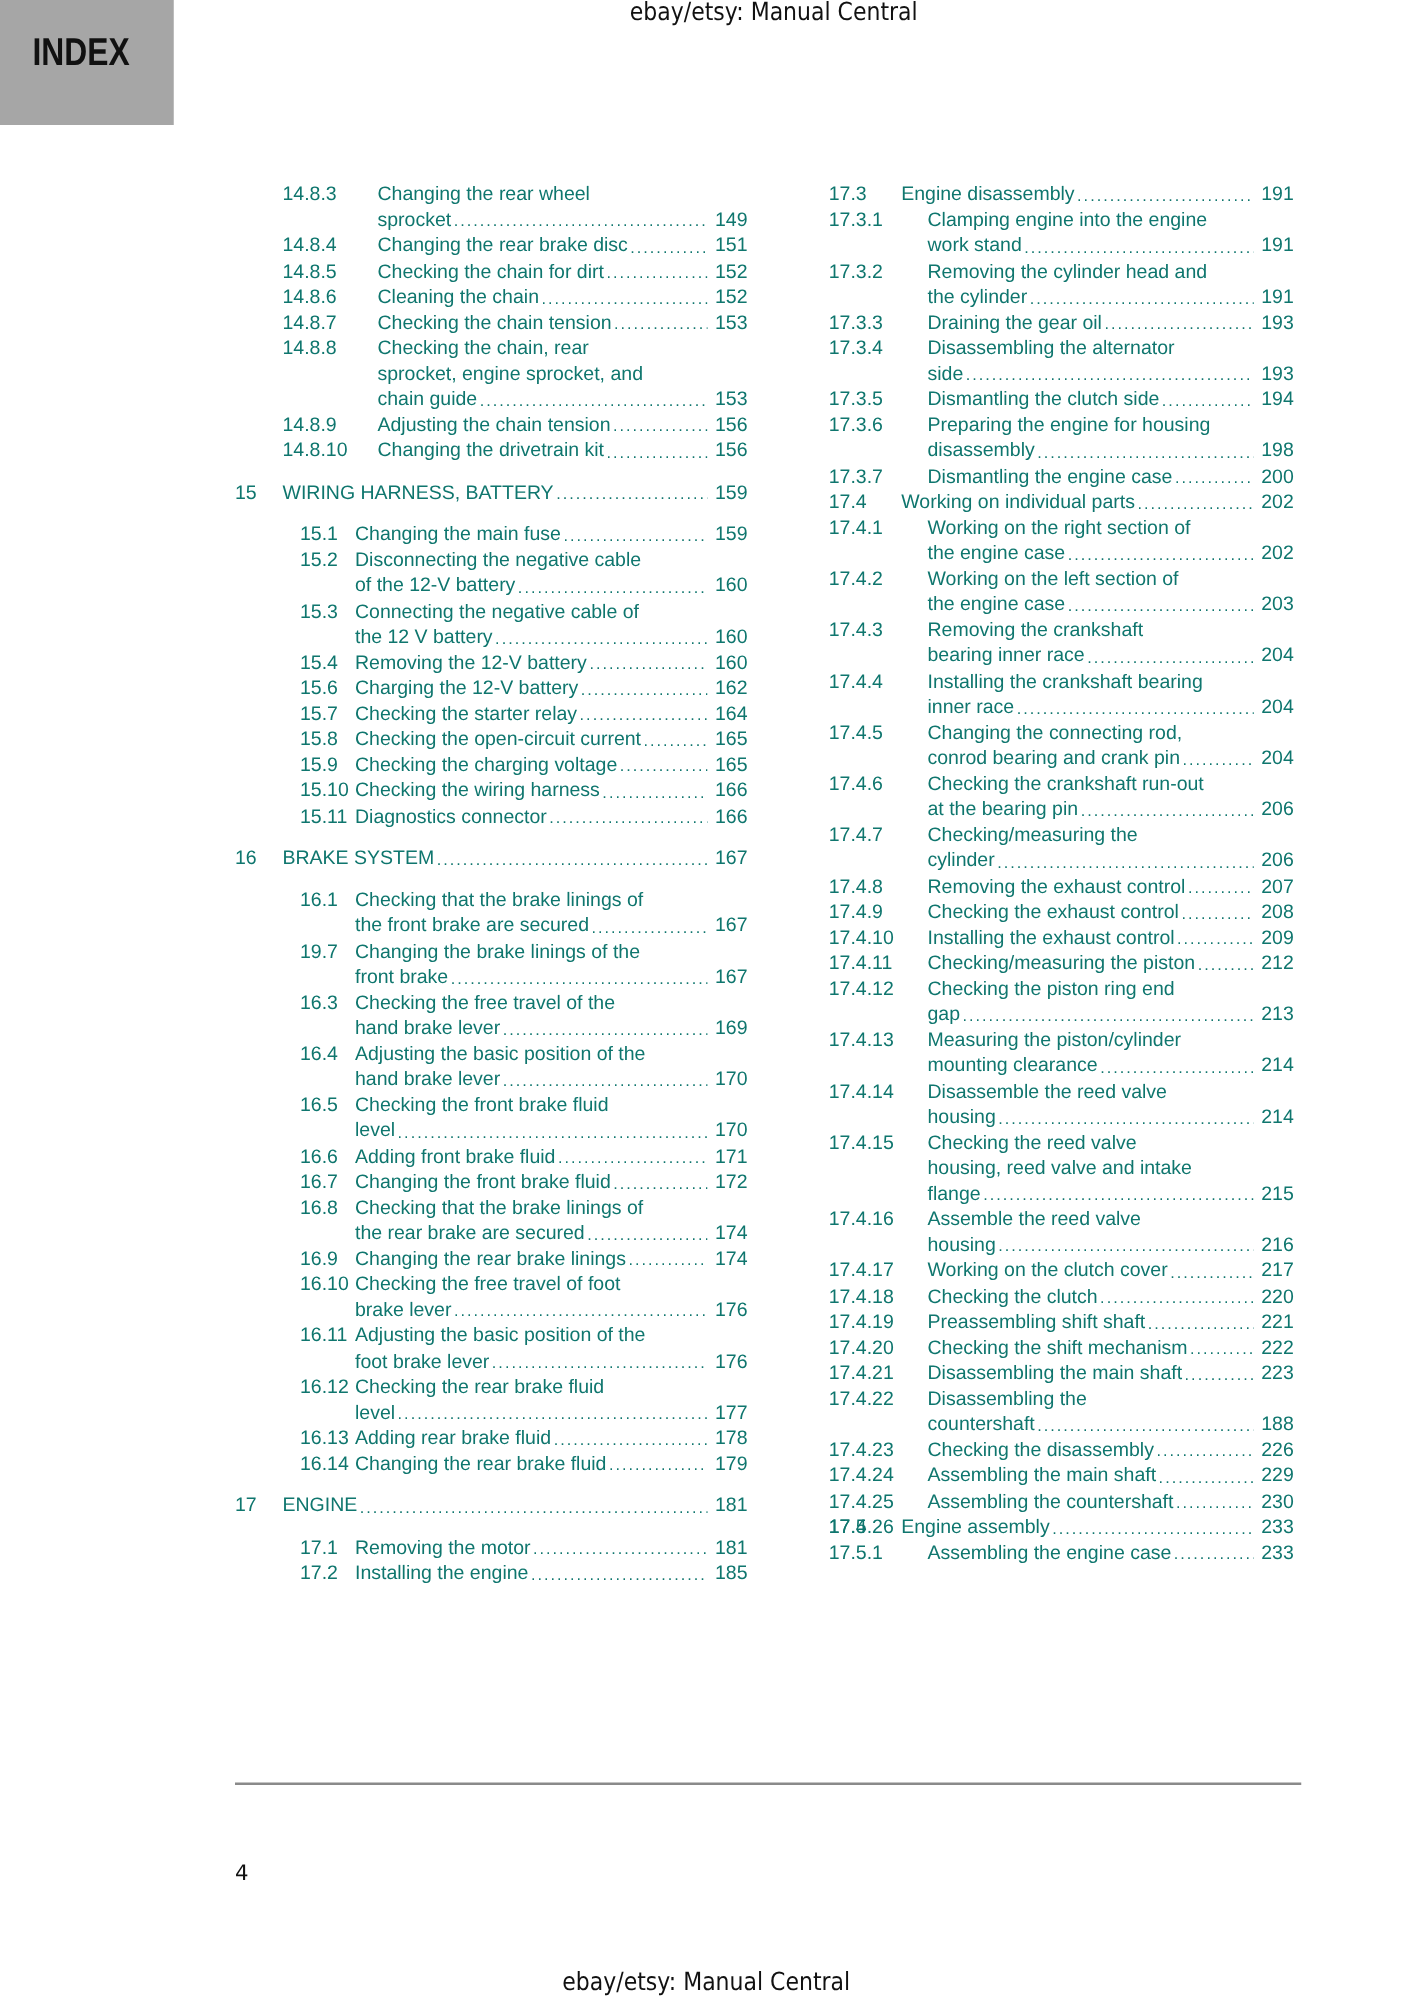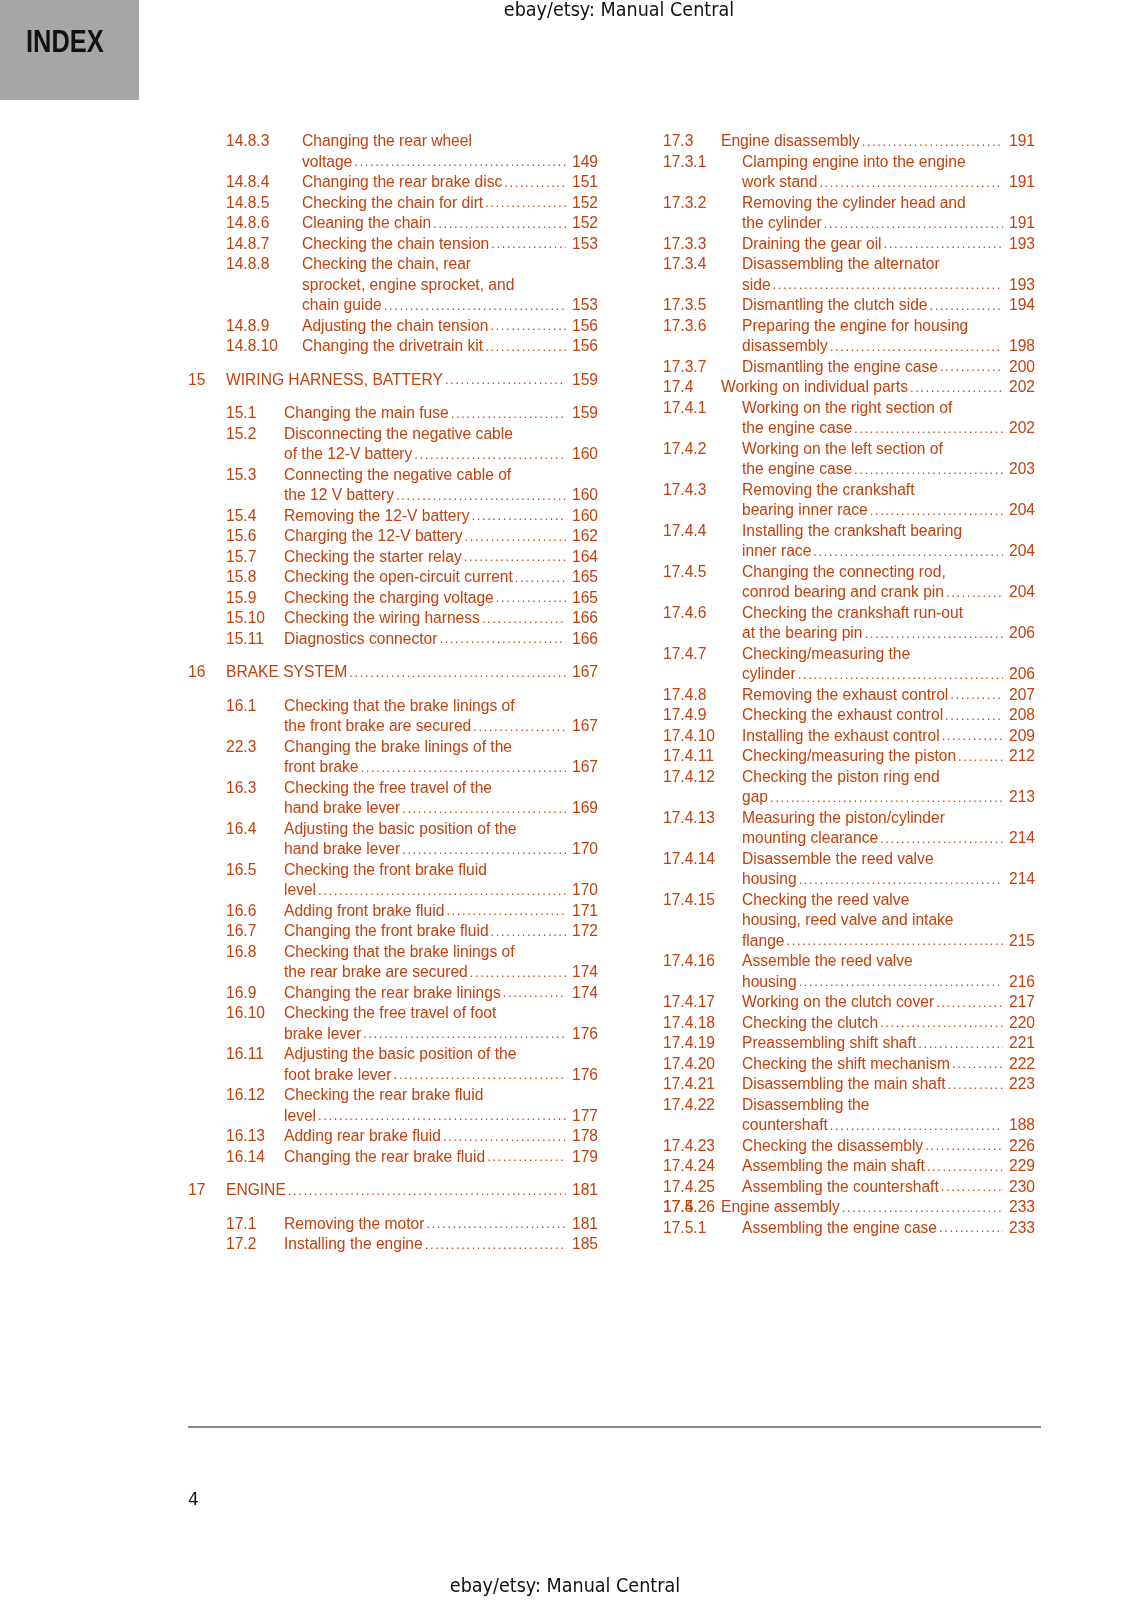--- a/index.html
+++ b/index.html
@@ -19,21 +19,21 @@
     transform: scaleX(0.82); transform-origin: left top;
   }
   .watermark {
     position: absolute; width: 1130px; left: 0; text-align: center;
     font-family: "DejaVu Sans", sans-serif; font-size: 20px; color: #111;
     transform: scaleX(0.88);
   }
   .wm-top { top: -3px; left: 54px; }
   .wm-bottom { top: 1573px; left: 0; }
 
-  .col { position: absolute; font-size: 15.6px; line-height: 20.5px; color: #c2410c; }
+  .col { position: absolute; font-size: 15.6px; line-height: 20.5px; color: #0f766e; margin-top: 15px; }
   .col-left { left: 188px; top: 131px; width: 410px; }
   .col-right { left: 663px; top: 131px; width: 372px; }
 
   .entry { position: relative; display: block; }
   .entry .num { position: absolute; left: 0; top: 0; white-space: nowrap; }
   .entry .text { display: block; position: relative; }
   .line { display: flex; align-items: flex-end; white-space: nowrap; }
   .line .t { flex: 0 0 auto; }
   .line .dots {
     flex: 1 1 auto; overflow: hidden; white-space: nowrap; margin: 0 2px 0 2px;
@@ -42,21 +42,21 @@
   .line .dots::before {
     content: "....................................................................................................................................................";
   }
   .line .pg { flex: 0 0 auto; width: 30px; text-align: right; }
 
   
   .col-left .lvl-chapter .num { left: 0; }
   .col-left .lvl-chapter .text { margin-left: 38px; }
   .col-left .lvl-sub2 .num { left: 38px; }
   .col-left .lvl-sub2 .text { margin-left: 114px; }
-  .col-left .lvl-sub1 .num { left: 38px; }
+  .col-left .lvl-sub1 .num { left: 52px; }
   .col-left .lvl-sub1 .text { margin-left: 96px; }
 
   .col-right .lvl-sub1 .num { left: 0; }
   .col-right .lvl-sub1 .text { margin-left: 58px; }
   .col-right .lvl-sub2 .num { left: 0; }
   .col-right .lvl-sub2 .text { margin-left: 79px; }
 
   .gap-before { margin-top: 13px; }
   .gap-after { margin-bottom: 13px; }
 
@@ -78,21 +78,21 @@
 <div class="watermark wm-top">ebay/etsy: Manual Central</div>
 
 <div class="col col-left" id="col-left">
     <div class="entry lvl-sub2">
       <span class="num">14.8.3</span>
       <span class="text">
         <span class="line">
           <span class="t">Changing the rear wheel</span>
         </span>
         <span class="line">
-          <span class="t">voltage</span>
+          <span class="t">sprocket</span>
           <span class="dots"></span>
           <span class="pg">149</span>
         </span>
       </span>
     </div>
     <div class="entry lvl-sub2">
       <span class="num">14.8.4</span>
       <span class="text">
         <span class="line">
           <span class="t">Changing the rear brake disc</span>
@@ -300,21 +300,21 @@
           <span class="t">Checking that the brake linings of</span>
         </span>
         <span class="line">
           <span class="t">the front brake are secured</span>
           <span class="dots"></span>
           <span class="pg">167</span>
         </span>
       </span>
     </div>
     <div class="entry lvl-sub1">
-      <span class="num">22.3</span>
+      <span class="num">19.7</span>
       <span class="text">
         <span class="line">
           <span class="t">Changing the brake linings of the</span>
         </span>
         <span class="line">
           <span class="t">front brake</span>
           <span class="dots"></span>
           <span class="pg">167</span>
         </span>
       </span>

